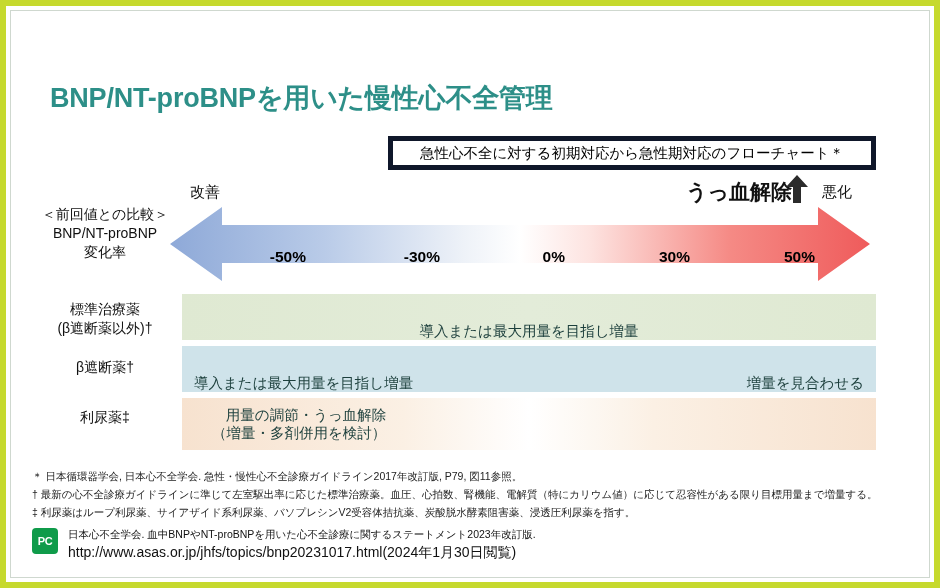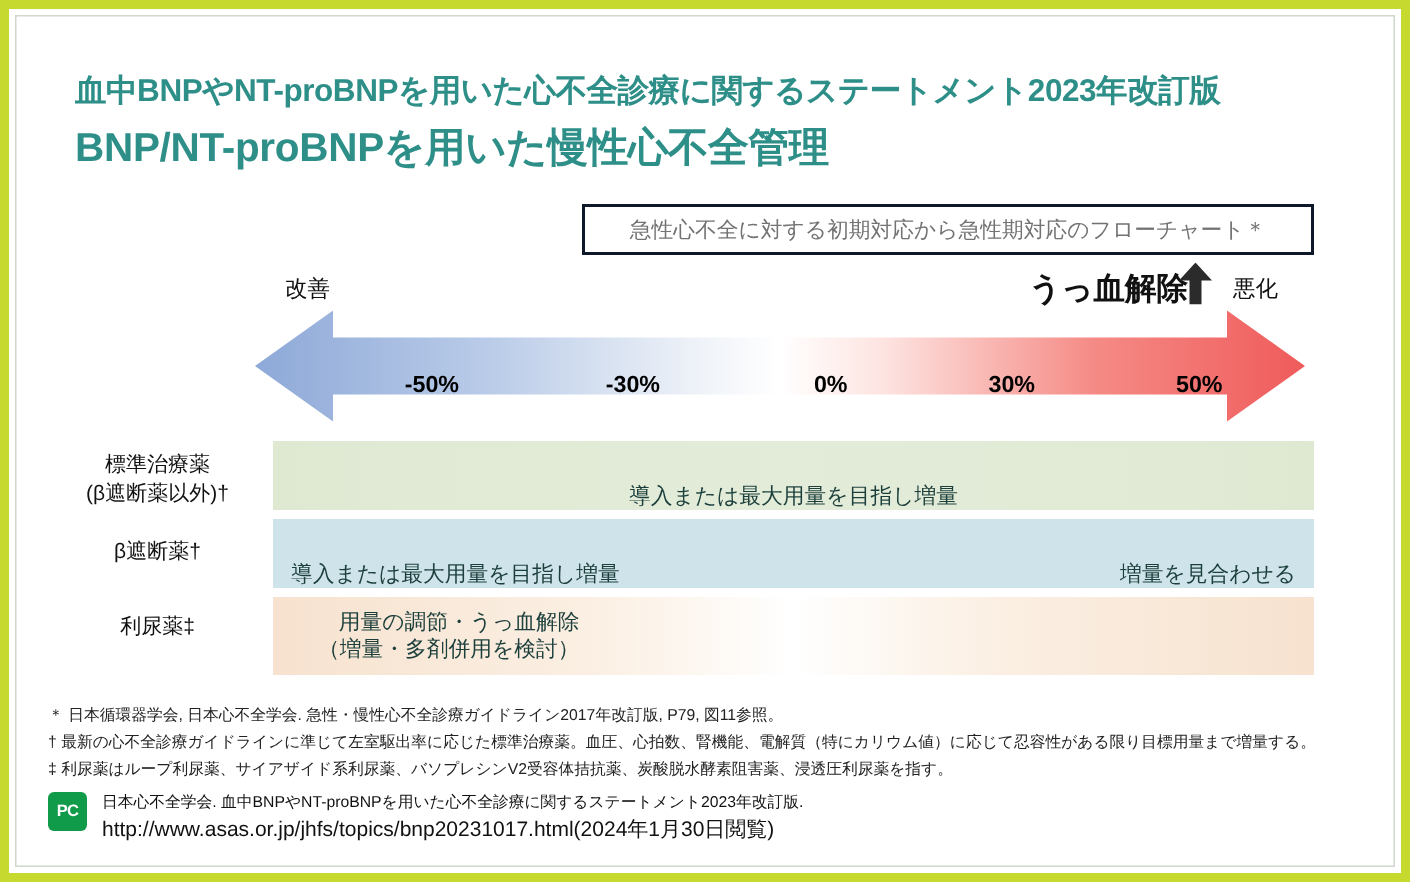--- a/index.html
+++ b/index.html
@@ -49,27 +49,27 @@
     color: #2d8f88;
     letter-spacing: -0.2px;
     white-space: nowrap;
   }
 
   
   #flow-box {
     position: absolute;
     left: 388px; top: 136px;
     width: 488px; height: 34px;
-    border: 2px solid #0f172a;
+    border: 5px solid #0f172a;
     background: #ffffff;
     display: flex;
     align-items: center;
     justify-content: center;
     font-size: 14.5px;
-    color: #737373;
+    color: #000000;
     white-space: nowrap;
   }
 
   
   #label-improve {
     position: absolute;
     left: 190px; top: 183px;
     font-size: 15px; color: #111;
   }
   #label-worsen {
@@ -193,21 +193,20 @@
     white-space: nowrap;
   }
 </style>
 </head>
 <body>
 
 <div id="page">
   <div id="frame-outer"></div>
   <div id="frame-inner"></div>
 
-  <div id="title-sub">血中BNPやNT-proBNPを用いた心不全診療に関するステートメント2023年改訂版</div>
   <div id="title-main">BNP/NT-proBNPを用いた慢性心不全管理</div>
 
   <div id="flow-box">
     <span>急性心不全に対する初期対応から急性期対応のフローチャート＊</span>
   </div>
 
   <div id="label-improve">改善</div>
   <div id="label-worsen">悪化</div>
   <div id="label-acute">うっ血解除</div>
   <div id="acute-up-arrow">
@@ -232,20 +231,23 @@
       <polygon fill="url(#gradArrow)" points="0,41 52,4 52,22 648,22 648,4 700,41 648,78 648,60 52,60 52,78"></polygon>
     </svg>
   </div>
 
   <div class="arrow-tick" style="left:236px;">-50%</div>
   <div class="arrow-tick" style="left:370px;">-30%</div>
   <div class="arrow-tick" style="left:495px;">0%</div>
   <div class="arrow-tick" style="left:620px;">30%</div>
   <div class="arrow-tick" style="left:745px;">50%</div>
 
+  <div class="row-label" id="rl-change" style="white-space:pre-line;">＜前回値との比較＞
+BNP/NT-proBNP
+変化率</div>
   <div class="row-label" id="rl-standard" style="white-space:pre-line;">標準治療薬
 (β遮断薬以外)†</div>
   <div class="row-label" id="rl-beta">β遮断薬†</div>
   <div class="row-label" id="rl-diuretic">利尿薬‡</div>
 
   <div class="bar" id="bar-standard">
     <span class="bar-text">導入または最大用量を目指し増量</span>
   </div>
 
   <div class="bar" id="bar-beta">

